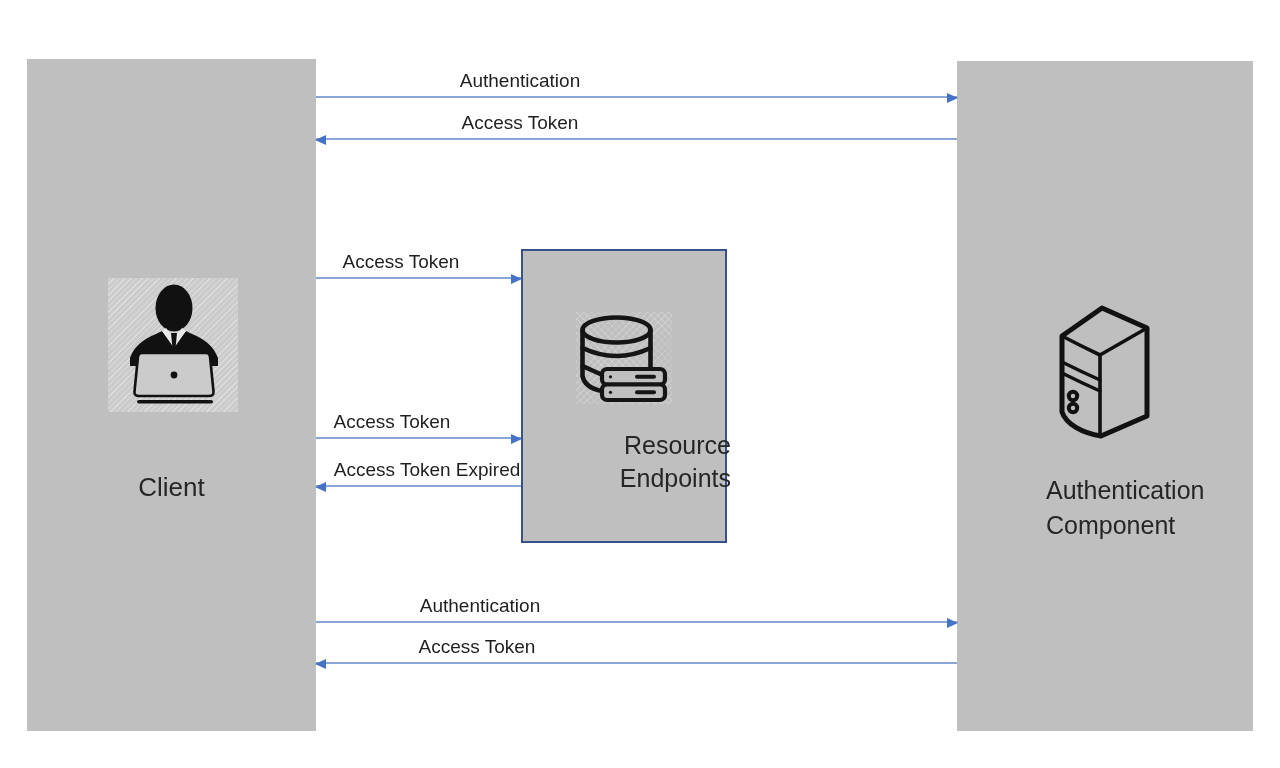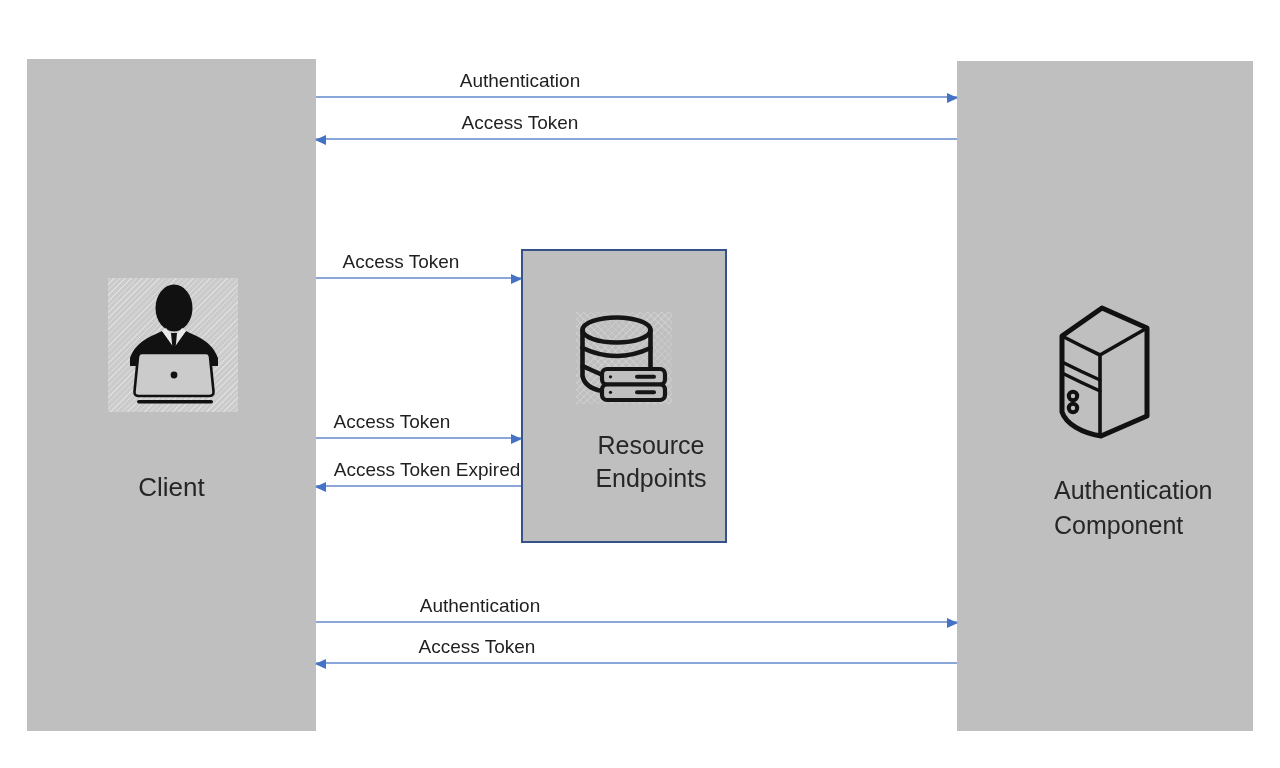--- a/index.html
+++ b/index.html
@@ -27,25 +27,25 @@
   .node-label {
     position: absolute;
     color: #262626;
   }
   .client-label {
     left: 27px; top: 448px; width: 289px;
     text-align: center; font-size: 26px; margin-top: 24px;
   }
   .resource-label {
     left: 571px; top: 429px; width: 160px;
-    font-size: 25px; line-height: 33px; text-align: center;
+    font-size: 25px; line-height: 33px; text-align: right;
   }
   .auth-label {
     left: 1046px; top: 473px; width: 205px;
-    font-size: 25px; line-height: 35px; text-align: left; margin-left: 8px;
+    font-size: 25px; line-height: 35px; text-align: left;
   }
   .arrow {
     position: absolute;
     height: 32px;
   }
   .arrow .line {
     position: absolute;
     left: 0; right: 0; bottom: 0;
     height: 1.6px;
     background: #8ba6d8;

